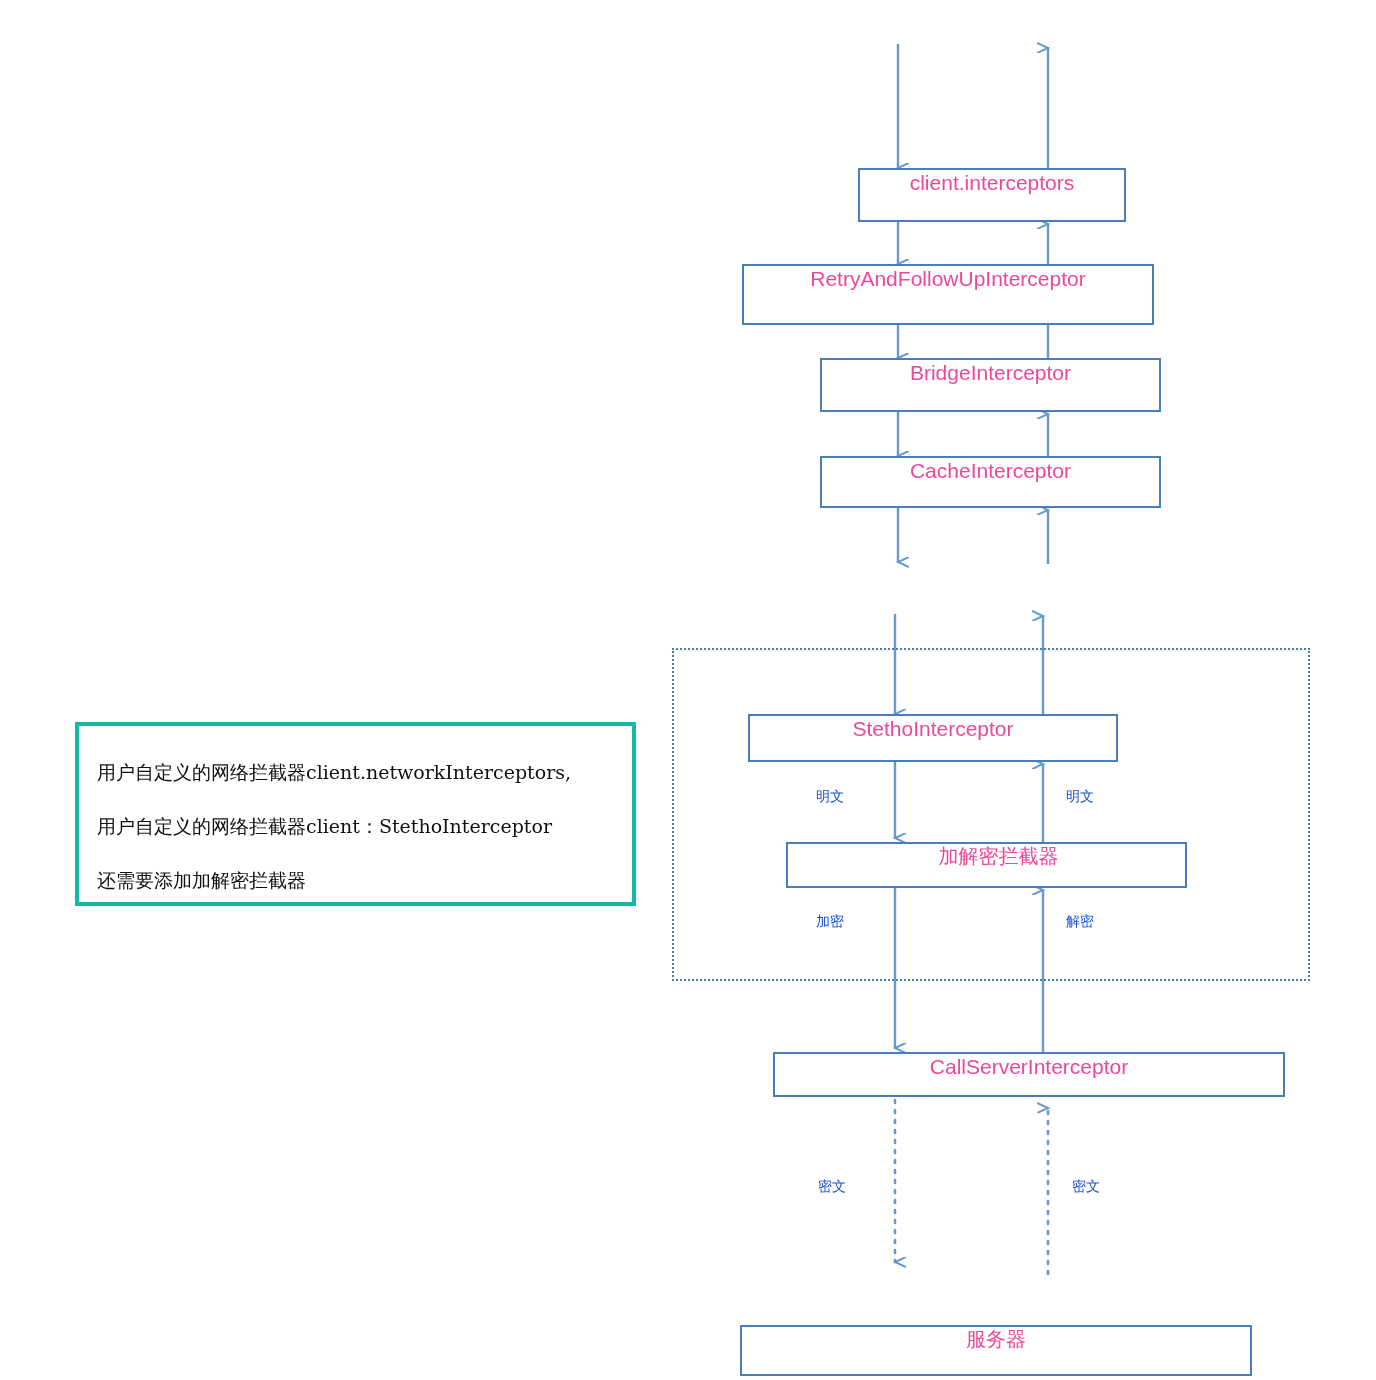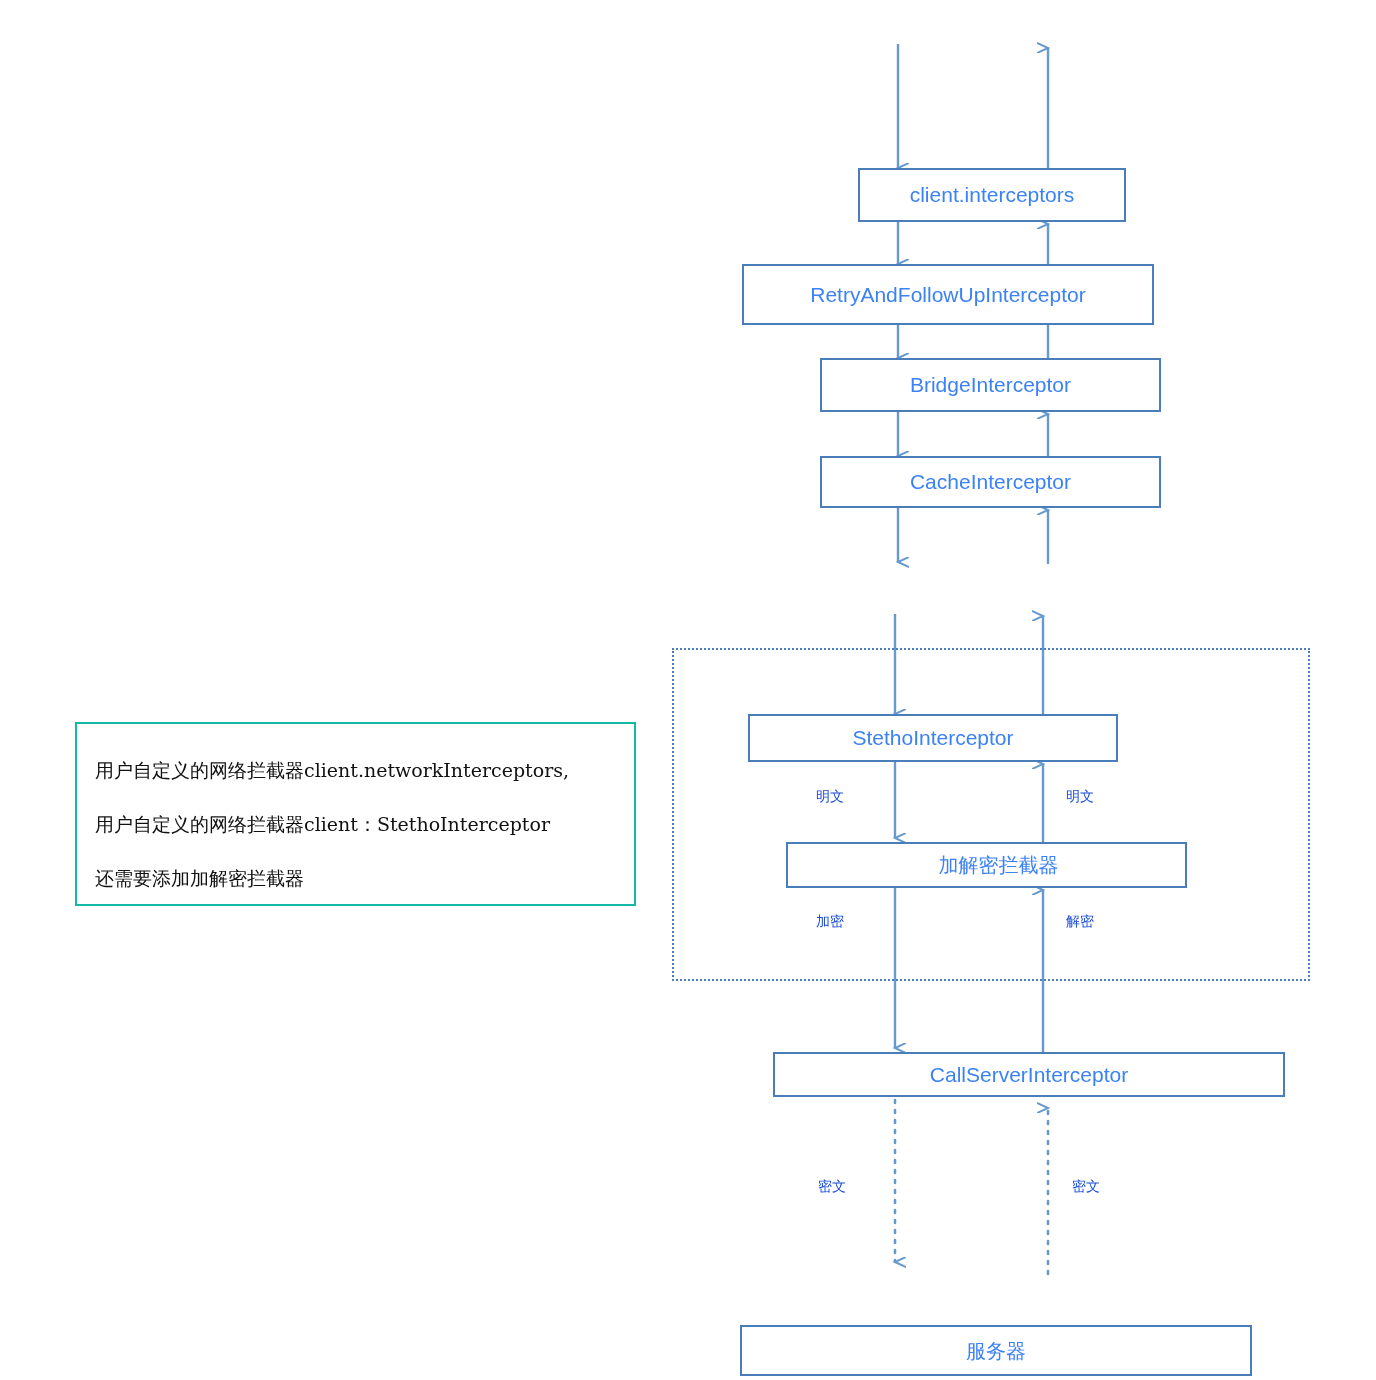--- a/index.html
+++ b/index.html
@@ -24,43 +24,42 @@
     width: 1376px;
     height: 1380px;
     pointer-events: none;
   }
   .node {
     position: absolute;
     box-sizing: border-box;
     border: 2px solid #4A7EBB;
     background: #ffffff;
     display: flex;
-    align-items: center;
     justify-content: center;
-    color: #3b82f6;
+    color: #ec4899;
     font-size: 21px;
     line-height: 1.2;
     white-space: nowrap;
     z-index: 3;
   }
   .node.cjk {
     font-family: "DejaVu Serif", "Liberation Serif", serif;
     font-size: 20px;
   }
   .group-box {
     position: absolute;
     box-sizing: border-box;
     border: 2px dotted #4A7EBB;
     background: transparent;
     z-index: 1;
   }
   .note-box {
     position: absolute;
     box-sizing: border-box;
-    border: 2px solid #14b8a6;
+    border: 4px solid #14b8a6;
     background: #ffffff;
     padding: 34px 20px 28px 18px;
     z-index: 3;
   }
   .note-line {
     font-family: "DejaVu Serif", "Liberation Serif", serif;
     font-size: 19px;
     color: #111111;
     margin-bottom: 28px;
     white-space: nowrap;

